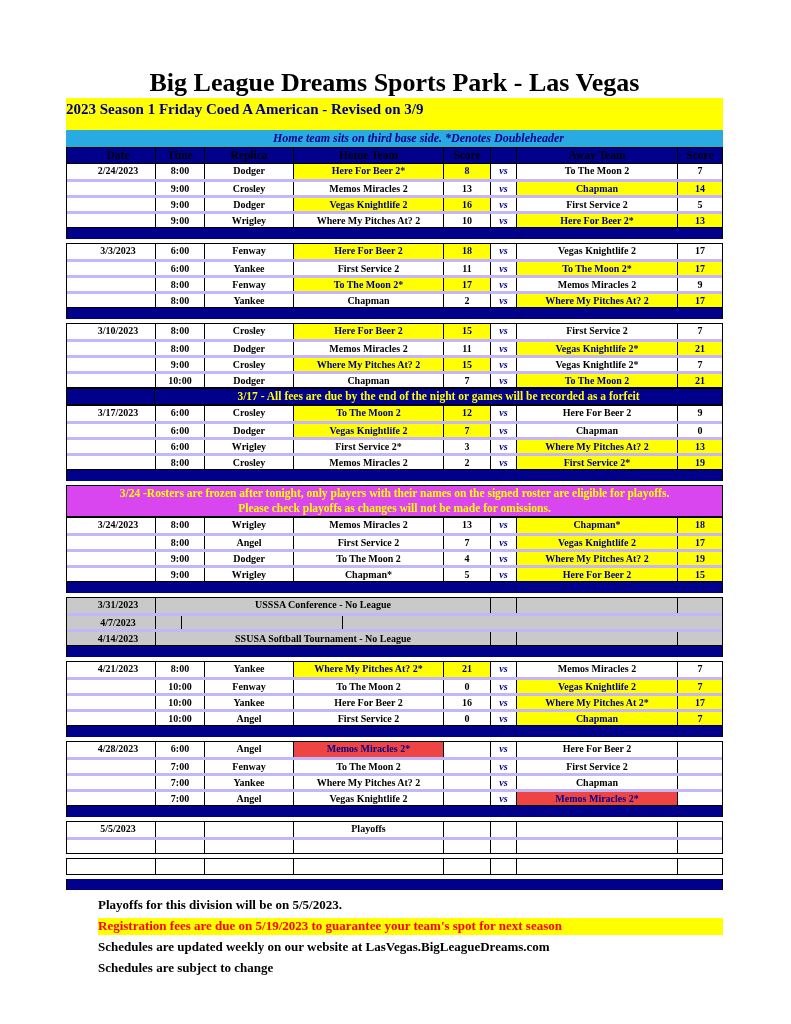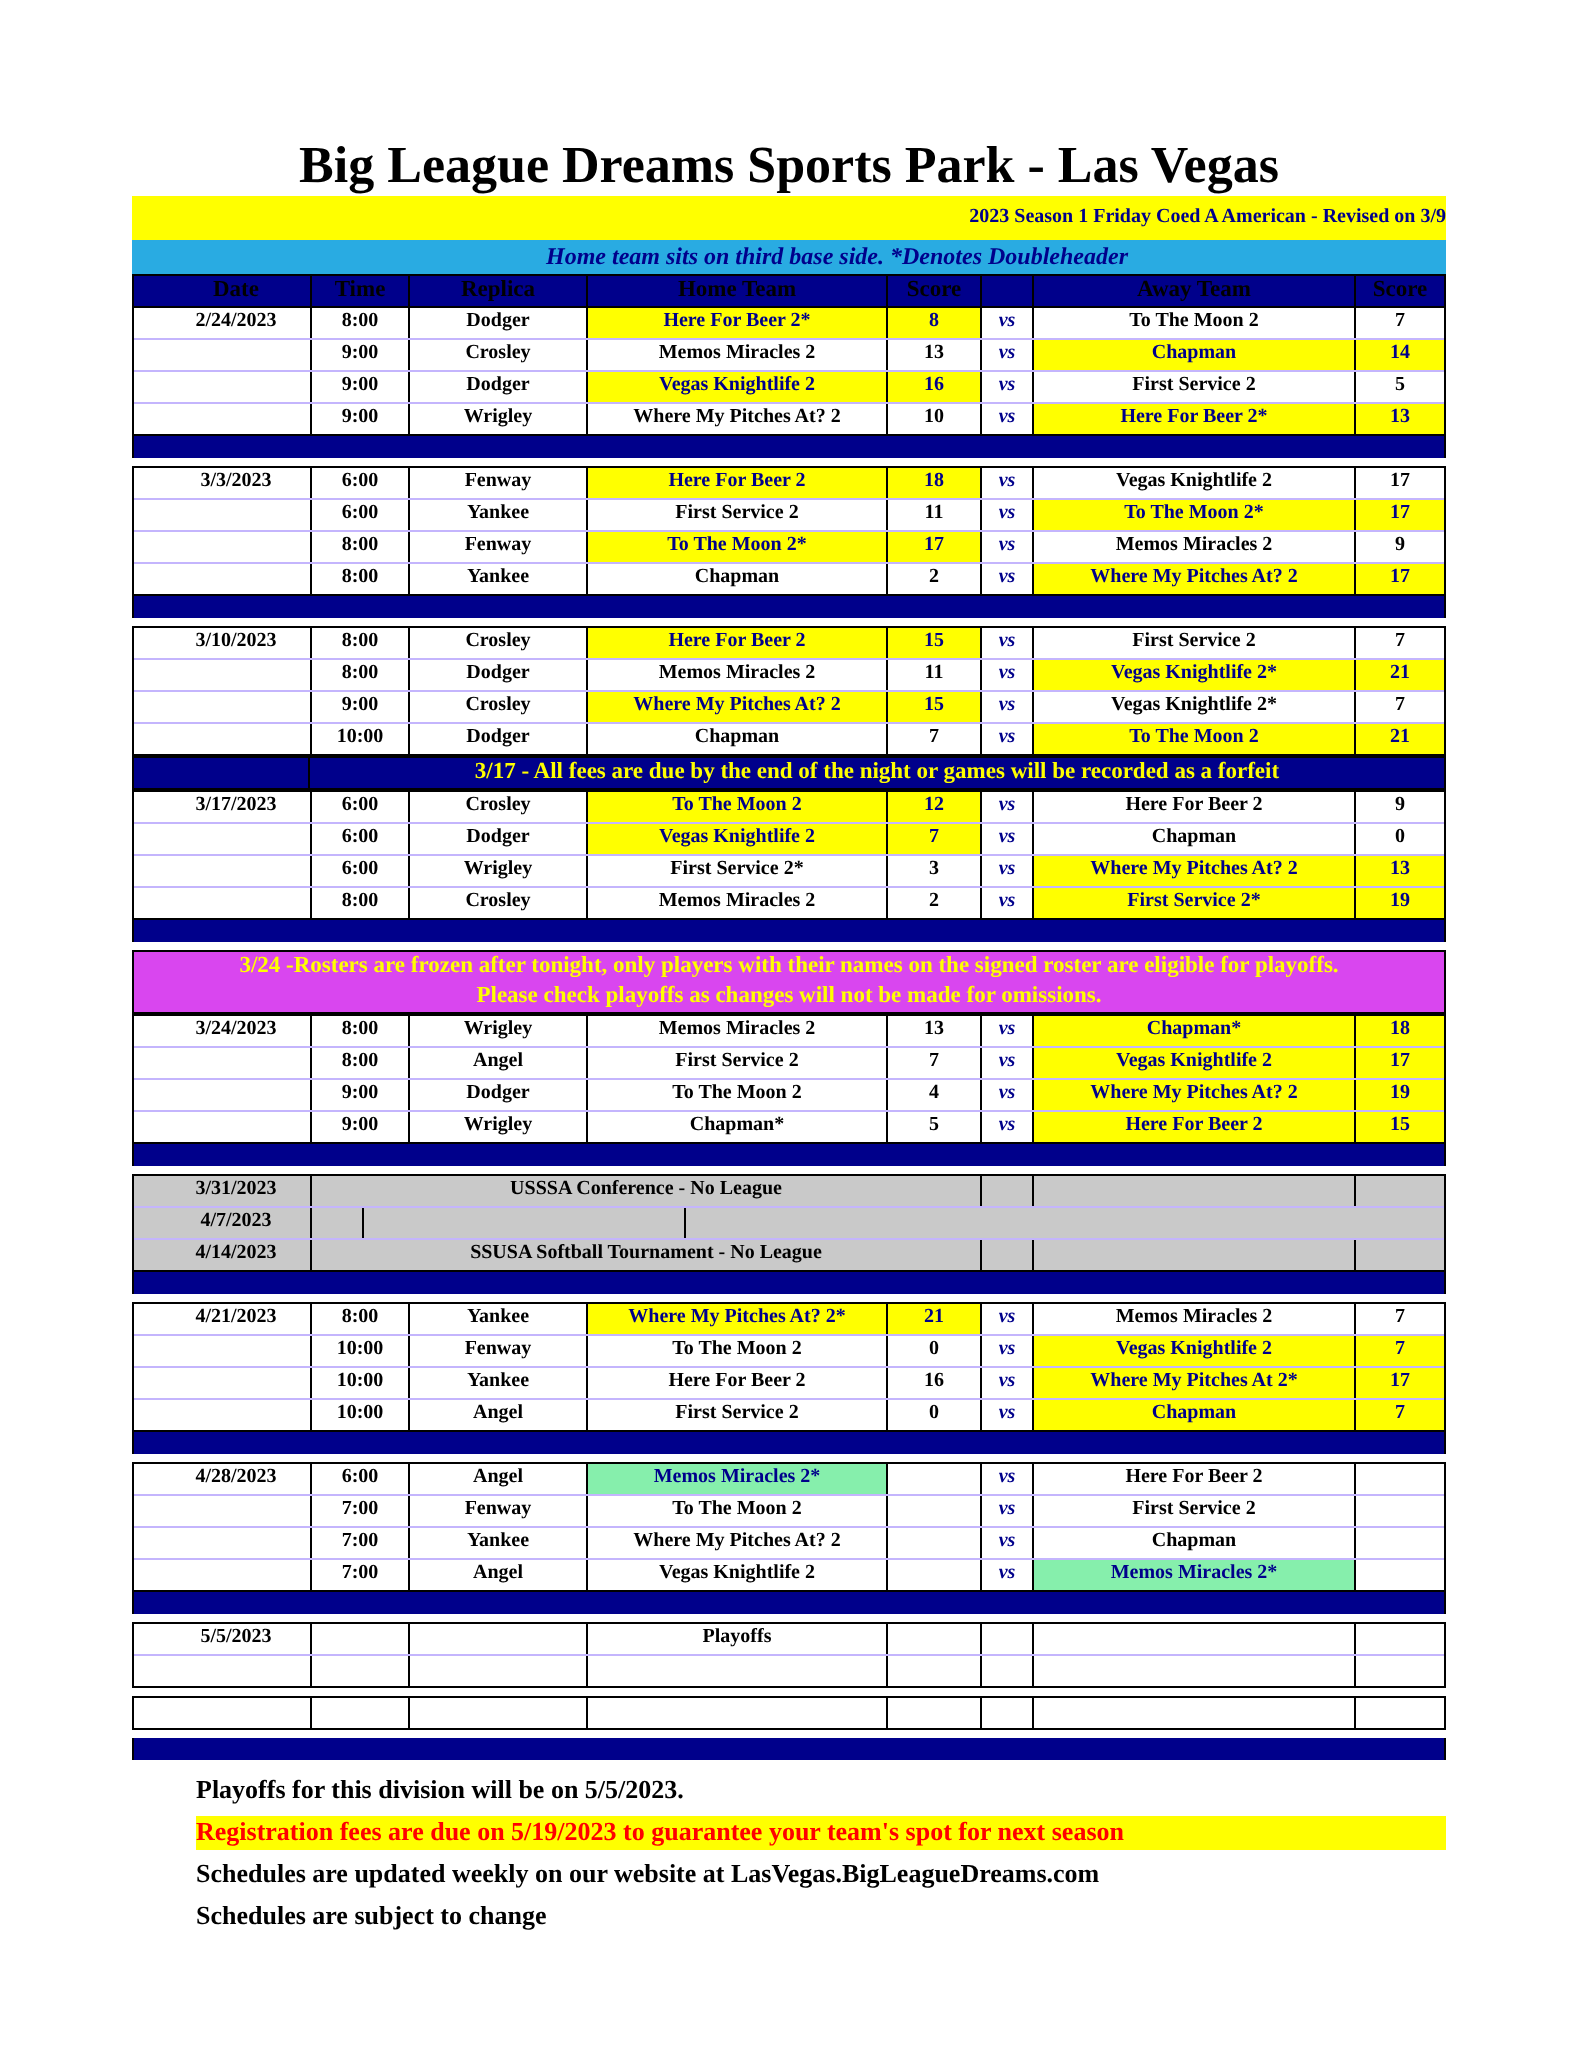--- a/index.html
+++ b/index.html
@@ -7,53 +7,53 @@
   body {
     width: 791px; height: 1024px; overflow: hidden;
     font-family: "Liberation Serif", "DejaVu Serif", serif;
   }
   .page { position: relative; width: 791px; height: 1024px; background: #fff; }
   .content { position: absolute; left: 66px; top: 70px; width: 657px; }
 
   .title { text-align: center; font-weight: bold; font-size: 26px; color: #000; height: 28px; line-height: 26px; }
 
   .banner-season {
-    background: #FFFF00; color: #00008B; font-weight: bold; font-size: 10px;
-    text-align: right; height: 22px; line-height: 22px;
+    background: #FFFF00; color: #00008B; font-weight: bold; font-size: 15px;
+    text-align: left; height: 32px; line-height: 22px;
   }
   .banner-info {
     background: #29ABE2; color: #00008B; font-weight: bold; font-style: italic;
     font-size: 12px; text-align: center; height: 17px; line-height: 17px; padding-left: 48px;
   }
 
   .thead {
     display: flex; background: #00008B; color: #FFFFFF; font-weight: bold;
     font-size: 11.5px; height: 16px; line-height: 14px; text-align: center;
     border: 1.5px solid #000; border-bottom: none;
   }
 
   .row { display: flex; height: 15px; line-height: 13.5px; font-size: 10px; font-weight: bold; text-align: center; background: #fff; }
-  .row + .row { border-top: 1px solid #c4b5fd; height: 16px; }
+  .row + .row { border-top: 3px solid #c4b5fd; height: 16px; }
   .block { border: 1px solid #000; }
   .cell { overflow: hidden; white-space: nowrap; color: #000; }
   .cell + .cell { border-left: 1px solid #000; }
 
   .c-date    { width: 88px; padding-left: 14px; }
   .c-time    { width: 49px; }
   .c-replica { width: 89px; }
   .c-home    { width: 150px; }
   .c-score   { width: 47px; }
   .c-vs      { width: 26px; font-style: italic; color: #00008B; }
   .c-away    { width: 161px; }
   .c-last    { flex: 1 1 auto; width: auto; min-width: 40px; }
   .c-merged  { width: 335px; }
 
   .hl-yellow { background: #FFFF00; color: #00008B; }
   .hl-yellow.cell { color: #00008B; }
-  .hl-cyan   { background: #86efac; color: #00008B; }
+  .hl-cyan   { background: #ef4444; color: #00008B; }
   .hl-cyan.cell { color: #00008B; }
 
   .sep { height: 11px; background: #00008B; border-left: 1.5px solid #000; border-right: 1.5px solid #000; }
   .gap { height: 4px; background: #fff; }
 
   .tbanner { display: flex; border: 1px solid #000; font-weight: bold; font-size: 11.5px; }
   .tbanner .banner-stub { width: 88px; border-right: 1px solid #000; }
   .tbanner .banner-lines { flex: 1; text-align: center; }
   .banner-line { height: 15px; line-height: 14px; }
   .banner-navy { background: #00008B; color: #FFFF00; }

